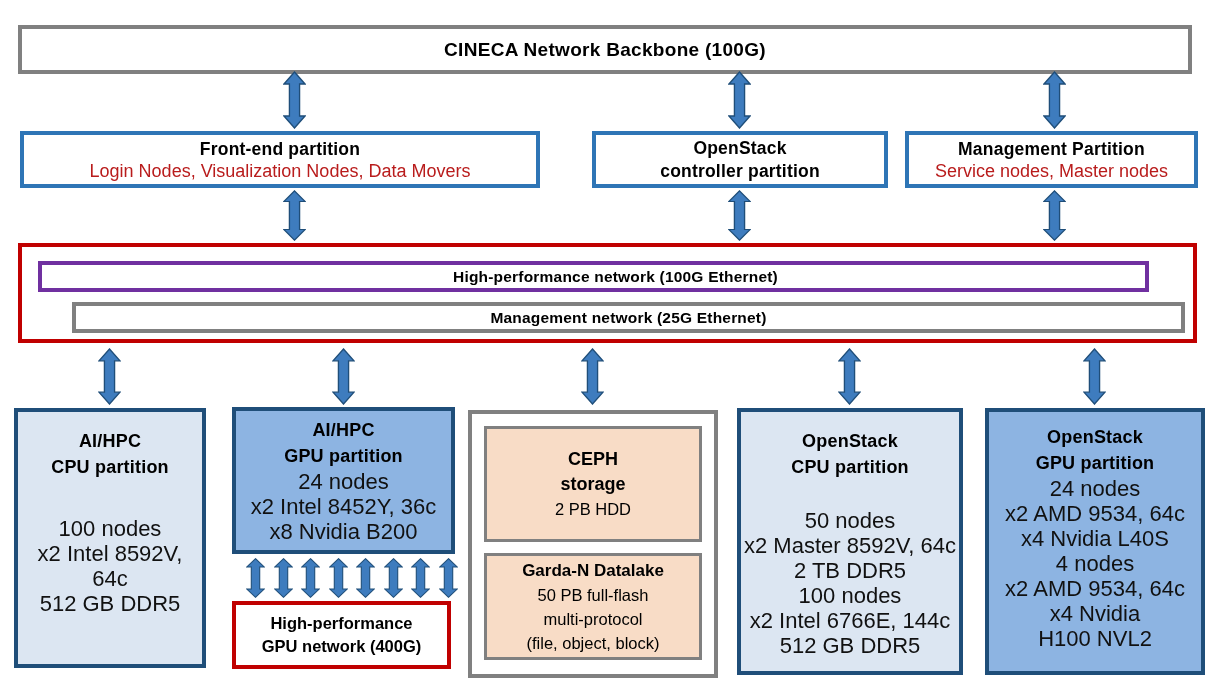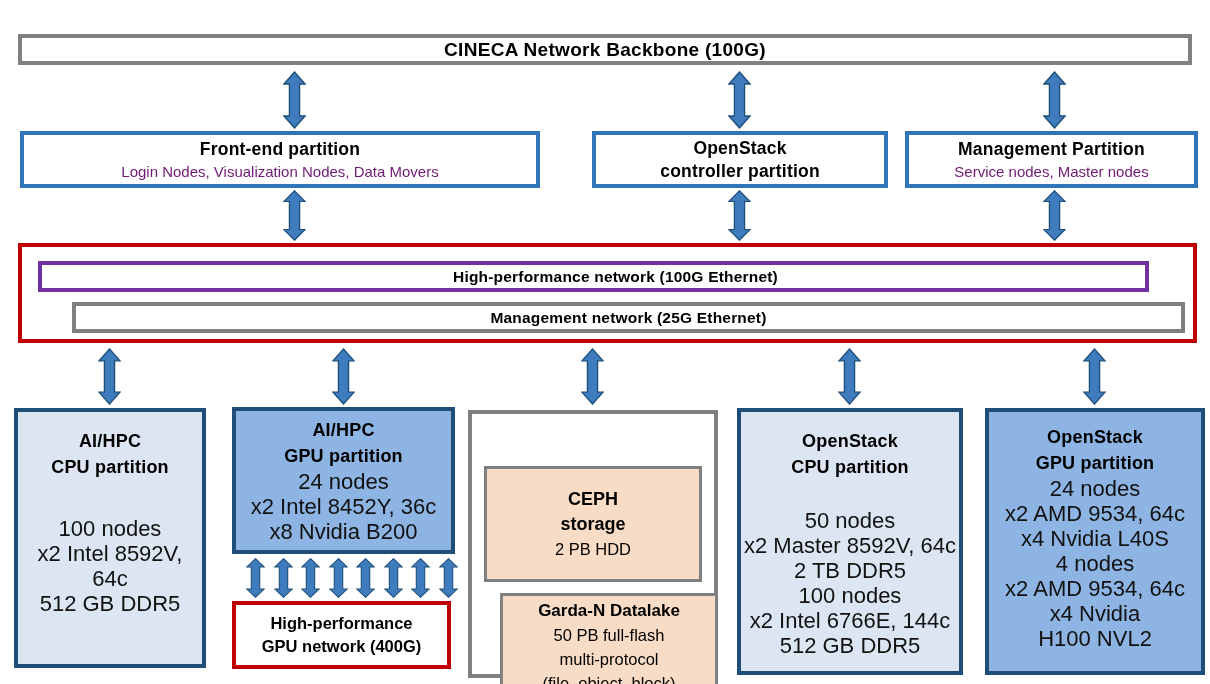--- a/index.html
+++ b/index.html
@@ -12,47 +12,47 @@
     --medblue:#8DB4E2;
     --peach:#F8DCC6;
     --arrow:#3E7CBE;
   }
   html,body{margin:0;padding:0;}
   body{font-family:"Liberation Sans", sans-serif; background:#ffffff;}
   .canvas{position:relative;width:1210px;height:684px;background:#ffffff;overflow:hidden;}
   .box{position:absolute;box-sizing:border-box;background:#ffffff;}
   .ccol{display:flex;flex-direction:column;align-items:center;justify-content:center;text-align:center;}
   .tcol{display:flex;flex-direction:column;align-items:center;text-align:center;}
-  .backbone{left:18px;top:25px;width:1174px;height:31px;border:4px solid var(--gray);
-            font-size:19px;font-weight:bold;letter-spacing:.3px;margin-top:9px;}
+  .backbone{left:18px;top:25px;width:1174px;height:49px;border:4px solid var(--gray);
+            font-size:19px;font-weight:bold;letter-spacing:.3px;}
   .tier2{top:131px;height:57px;border:4px solid var(--blue);}
   .frontend{left:20px;width:520px;text-align:center;}
   .controller{left:592px;width:296px;}
   .management{left:905px;width:293px;}
   .t2-title{font-size:17.5px;font-weight:bold;line-height:23px;letter-spacing:.2px;}
-  .t2-sub{font-size:15px;line-height:21px;color:#701a75;}
+  .t2-sub{font-size:18px;line-height:21px;color:#b91c1c;}
   .rednet{left:18px;top:243px;width:1179px;height:100px;border:4px solid var(--red);}
   .netbar{height:31px;font-size:15.5px;font-weight:bold;letter-spacing:.2px;}
   .hpnet{left:38px;top:261px;width:1111px;border:4px solid var(--purple);padding-left:44px;}
   .mgmtnet{left:72px;top:302px;width:1113px;border:4px solid var(--gray);}
   .compute{top:408px;border:4px solid var(--navy);}
   .cpu1{left:14px;width:192px;height:260px;background:var(--lightblue);justify-content:flex-start;padding-top:16px;}
   .gpu1{left:232px;top:407px;width:223px;height:147px;background:var(--medblue);padding-top:6px;justify-content:flex-start;}
   .oscpu{left:737px;width:226px;height:267px;background:var(--lightblue);justify-content:flex-start;padding-top:16px;}
   .osgpu{left:985px;width:220px;height:267px;background:var(--medblue);justify-content:flex-start;padding-top:12px;}
   .part-title{font-size:18px;font-weight:bold;line-height:26px;letter-spacing:.2px;}
   .spec{font-size:22px;line-height:25px;color:#111;}
   .gap36{height:36px;}
   .gap28{height:28px;}
   .gpunet{left:232px;top:601px;width:219px;height:68px;border:4px solid var(--red);
           font-size:16.5px;font-weight:bold;line-height:23px;}
   .storage-outer{left:468px;top:410px;width:250px;height:268px;border:4px solid var(--gray);}
-  .peachbox{background:var(--peach);border:3px solid var(--gray);margin-top:40px;}
+  .peachbox{background:var(--peach);border:3px solid var(--gray);}
   .ceph{left:484px;top:426px;width:218px;height:116px;}
-  .datalake{left:500px;top:553px;width:218px;height:107px;}
+  .datalake{left:484px;top:553px;width:218px;height:107px;}
   .peach-title{font-size:18px;font-weight:bold;line-height:25px;}
   .peach-spec{font-size:16.5px;line-height:24px;}
   .arrow{position:absolute;display:block;}
   .hiddenDefs{position:absolute;width:0;height:0;overflow:hidden;}
 </style>
 </head>
 <body>
 
 <svg class="hiddenDefs" aria-hidden="true">
   <defs>

